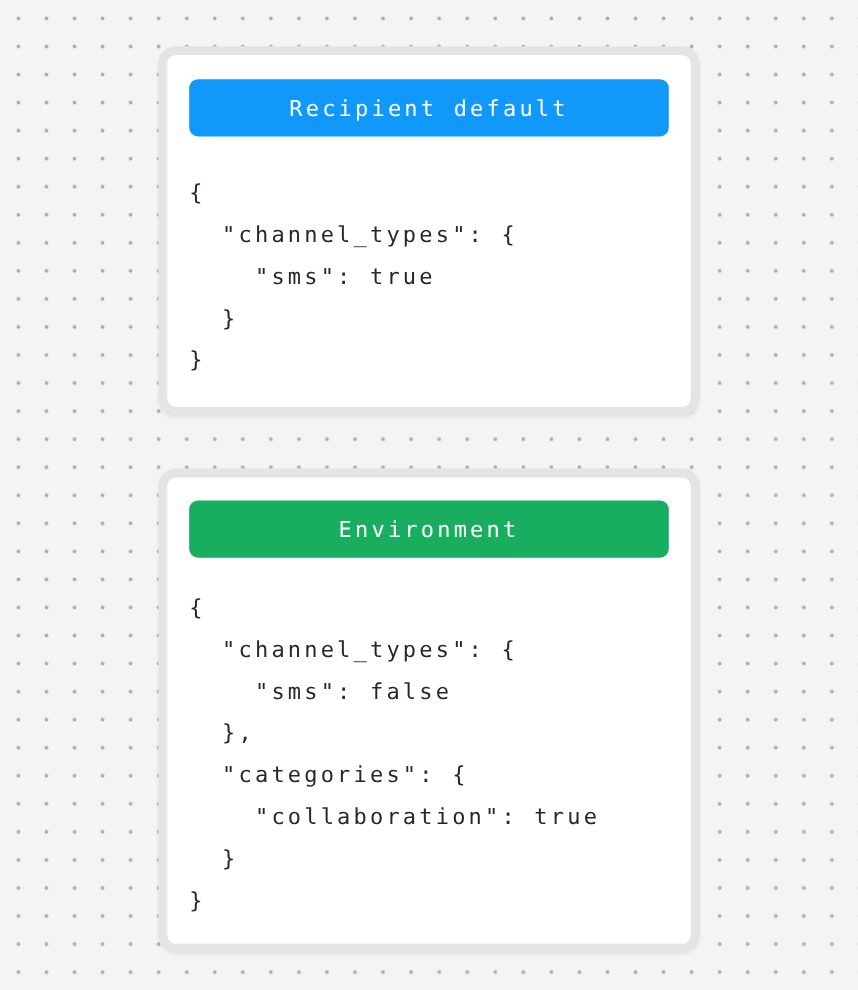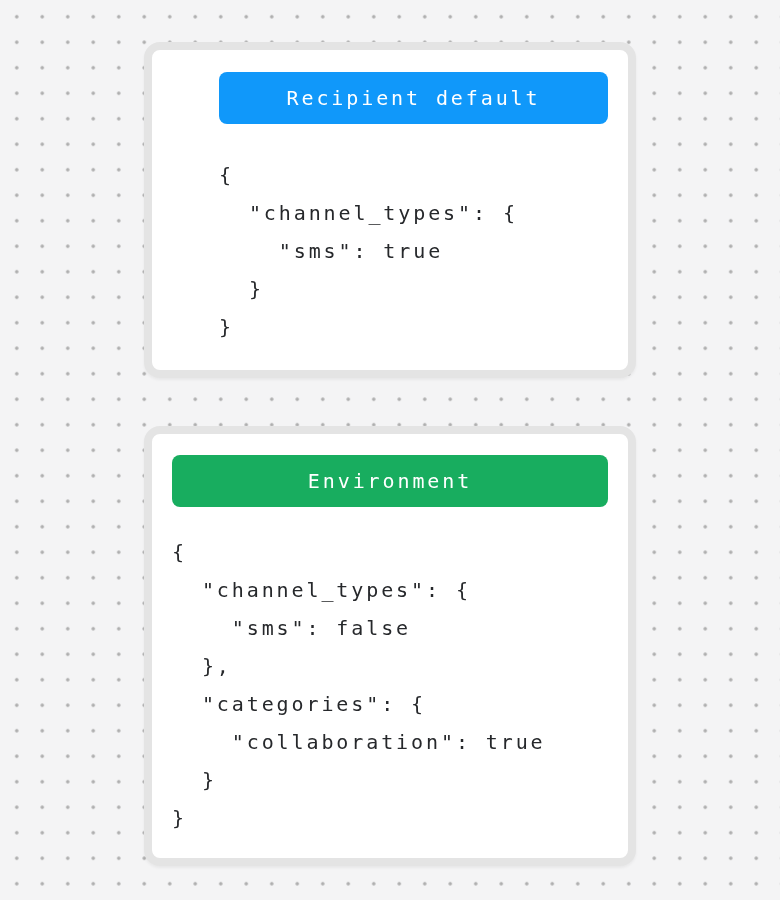--- a/index.html
+++ b/index.html
@@ -20,21 +20,21 @@
   .card {
     position: absolute;
     left: 144px;
     width: 492px;
     box-sizing: border-box;
     background: #ffffff;
     border: 8px solid #e4e4e4;
     border-radius: 16px;
     box-shadow: 0 2px 3px rgba(0,0,0,0.05);
   }
-  .card-1 { top: 42px;  height: 336px; padding-left: 47px; }
+  .card-1 { top: 42px;  height: 336px; }
   .card-2 { top: 426px; height: 440px; }
   .card-header {
     margin: 22px 20px 0 20px;
     height: 52px;
     border-radius: 8px;
     display: flex;
     align-items: center;
     justify-content: center;
     color: #ffffff;
     font-size: 20px;

